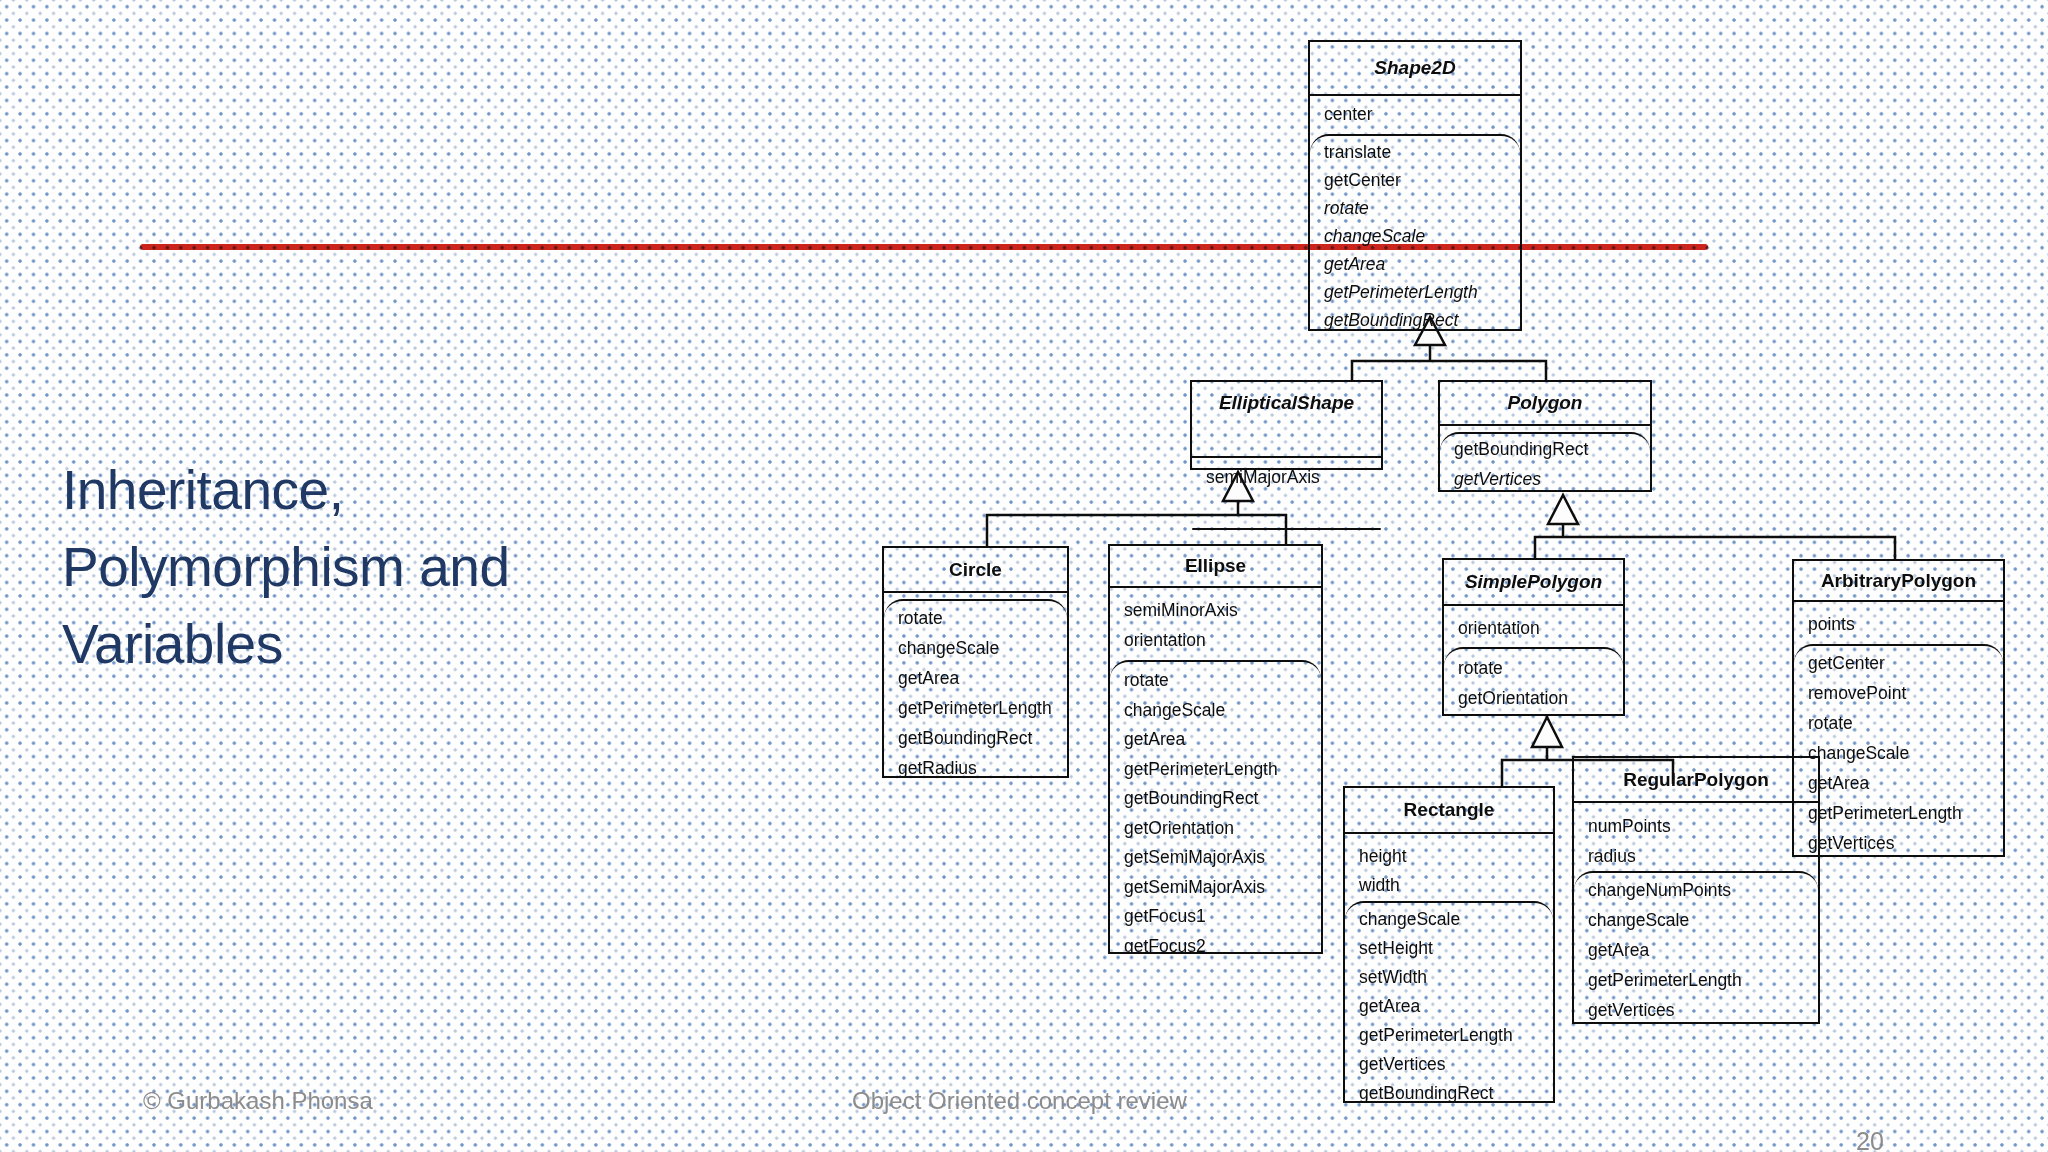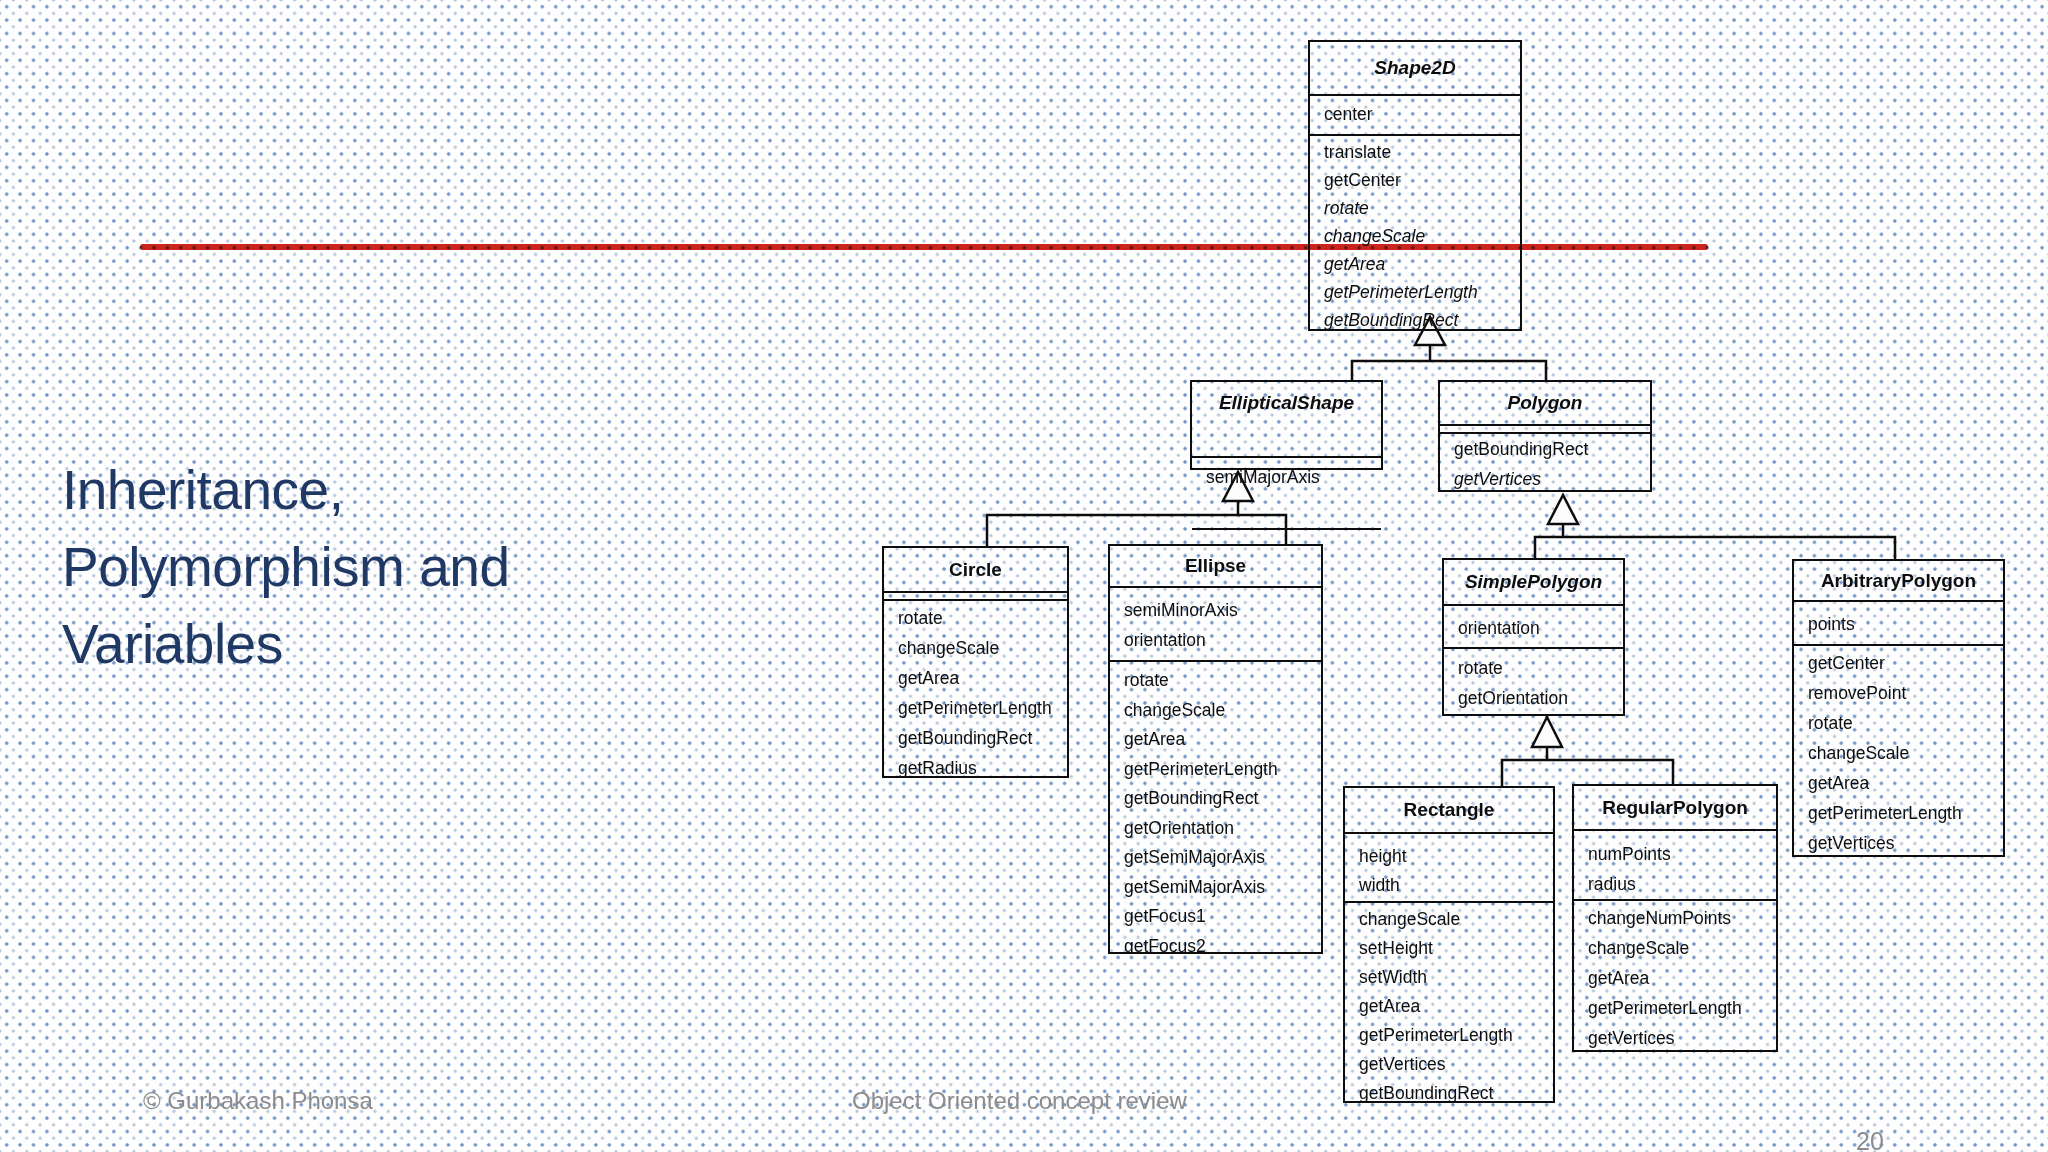--- a/index.html
+++ b/index.html
@@ -69,20 +69,21 @@
     border-top:2.5px solid #0d0d0d;
     box-sizing:border-box;
     padding-top:var(--apt,5px);
   }
   .cls-methods{
     flex:1 1 auto;
     border-top:2.5px solid #0d0d0d;
     box-sizing:border-box;
     padding-top:var(--mpt,3px);
     overflow:hidden;
+    border-radius:19px;
   }
   .member{
     font-size:17.5px;
     line-height:var(--lh,29.5px);
     padding-left:14px;
     white-space:nowrap;
   }
   .member.abstract{font-style:italic;}
 </style>
 </head>
@@ -220,21 +221,21 @@
         <div class="member">changeScale</div>
         <div class="member">setHeight</div>
         <div class="member">setWidth</div>
         <div class="member">getArea</div>
         <div class="member">getPerimeterLength</div>
         <div class="member">getVertices</div>
         <div class="member">getBoundingRect</div>
       </div>
   </div>
 
-  <div class="uml-class" style="left:1572px;top:784px;width:206px;height:268px;--lh:30px;--mpt:2px;--apt:8px;">
+  <div class="uml-class" style="left:1572px;top:756px;width:248px;height:268px;--lh:30px;--mpt:2px;--apt:8px;">
     <div class="cls-title" style="height:43px">RegularPolygon</div>
     <div class="cls-attrs" style="height:70px">
         <div class="member">numPoints</div>
         <div class="member">radius</div>
       </div>
     <div class="cls-methods">
         <div class="member">changeNumPoints</div>
         <div class="member">changeScale</div>
         <div class="member">getArea</div>
         <div class="member">getPerimeterLength</div>

